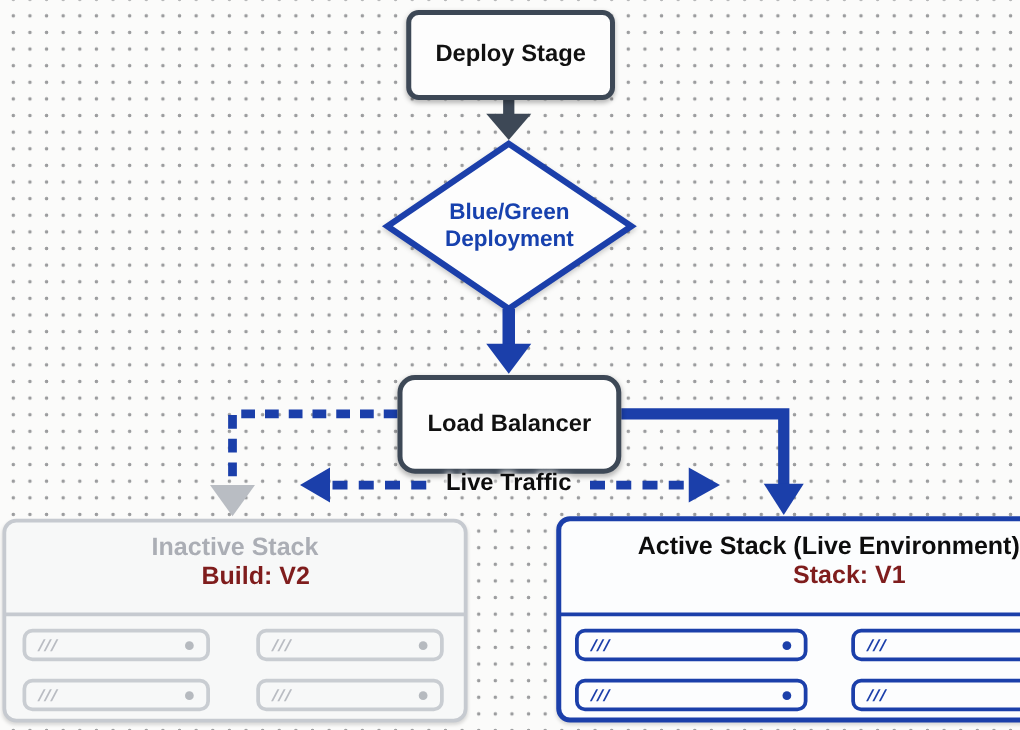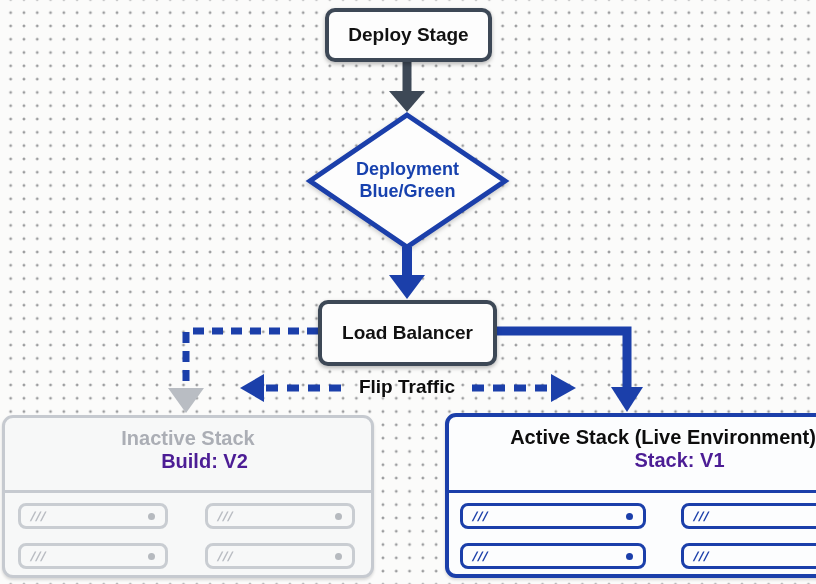--- a/index.html
+++ b/index.html
@@ -20,22 +20,22 @@
   .node {
     position: absolute;
     background: #fdfdfd;
     border: 4px solid #3d4856;
     border-radius: 10px;
     display: flex; align-items: center; justify-content: center;
     font-weight: bold; font-size: 19px; color: #111;
     box-shadow: 0 2px 4px rgba(0,0,0,0.28);
     box-sizing: border-box;
   }
-  #deploy-stage { left: 325px; top: 8px; width: 167px; height: 54px; }
-  #load-balancer { left: 318px; top: 300px; width: 179px; height: 66px; }
+  #deploy-stage { left: 325px; top: 8px; width: 167px; height: 72px; }
+  #load-balancer { left: 318px; top: 300px; width: 179px; height: 79px; border-radius: 14px; }
 
   #diamond-label {
     position: absolute; left: 310px; top: 158px; width: 195px;
     text-align: center; font-weight: bold; font-size: 18px;
     line-height: 22px; color: #1741ae;
   }
 
   #flip-traffic-label {
     position: absolute; left: 345px; top: 376px; width: 124px;
     text-align: center; font-weight: bold; font-size: 19px; color: #0d0d0d;
@@ -57,21 +57,21 @@
     left: 445px; top: 413px; width: 436px; height: 165px;
     background: #fcfdfe; border: 4px solid #1b3faa;
   }
   .stack-header {
     position: absolute; left: 0; right: 0; top: 0;
     text-align: center; padding-top: 9px;
     font-weight: bold; font-size: 20px; line-height: 23px;
   }
   .stack-title-inactive { color: #abaeb5; }
   .stack-title-active  { color: #0d0d0d; }
-  .stack-build { color: #4c1d95; margin-left: 33px; }
+  .stack-build { color: #7f1d1d; margin-left: 33px; }
   .stack-divider { position: absolute; left: -1px; right: -1px; }
   #inactive-stack .stack-divider { top: 72px; border-top: 3px solid #c6cad0; }
   #active-stack  .stack-divider { top: 73px; border-top: 3.5px solid #1b3faa; }
 
   .servers {
     position: absolute;
     display: grid; grid-template-columns: 1fr 1fr;
   }
   #inactive-stack .servers { left: 13px; right: 16px; top: 85px; column-gap: 37px; row-gap: 14px; }
   #active-stack  .servers { left: 11px; right: 11px; top: 86px; column-gap: 35px; row-gap: 14px; }
@@ -132,29 +132,29 @@
       <line x1="472" y1="388" x2="549" y2="388" stroke="#1b3faa" stroke-width="7" stroke-dasharray="12 9"></line>
       <polygon points="551,374 551,402 576,388" fill="#1b3faa"></polygon>
     </g>
   </svg>
 
   <div class="node" id="deploy-stage">
     <span>Deploy Stage</span>
   </div>
 
   <div id="diamond-label">
+    <div>Blue/Green</div>
     <div>Deployment</div>
-    <div>Blue/Green</div>
   </div>
 
   <div class="node" id="load-balancer">
     <span>Load Balancer</span>
   </div>
 
-  <div id="flip-traffic-label">Flip Traffic</div>
+  <div id="flip-traffic-label">Live Traffic</div>
 
   <div class="stack" id="inactive-stack">
     <div class="stack-header">
       <div class="stack-title-inactive">Inactive Stack</div>
       <div class="stack-build">Build: V2</div>
     </div>
     <div class="stack-divider"></div>
     <div class="servers">
       <div class="server-unit gray">
         <span class="server-slashes">///</span>

